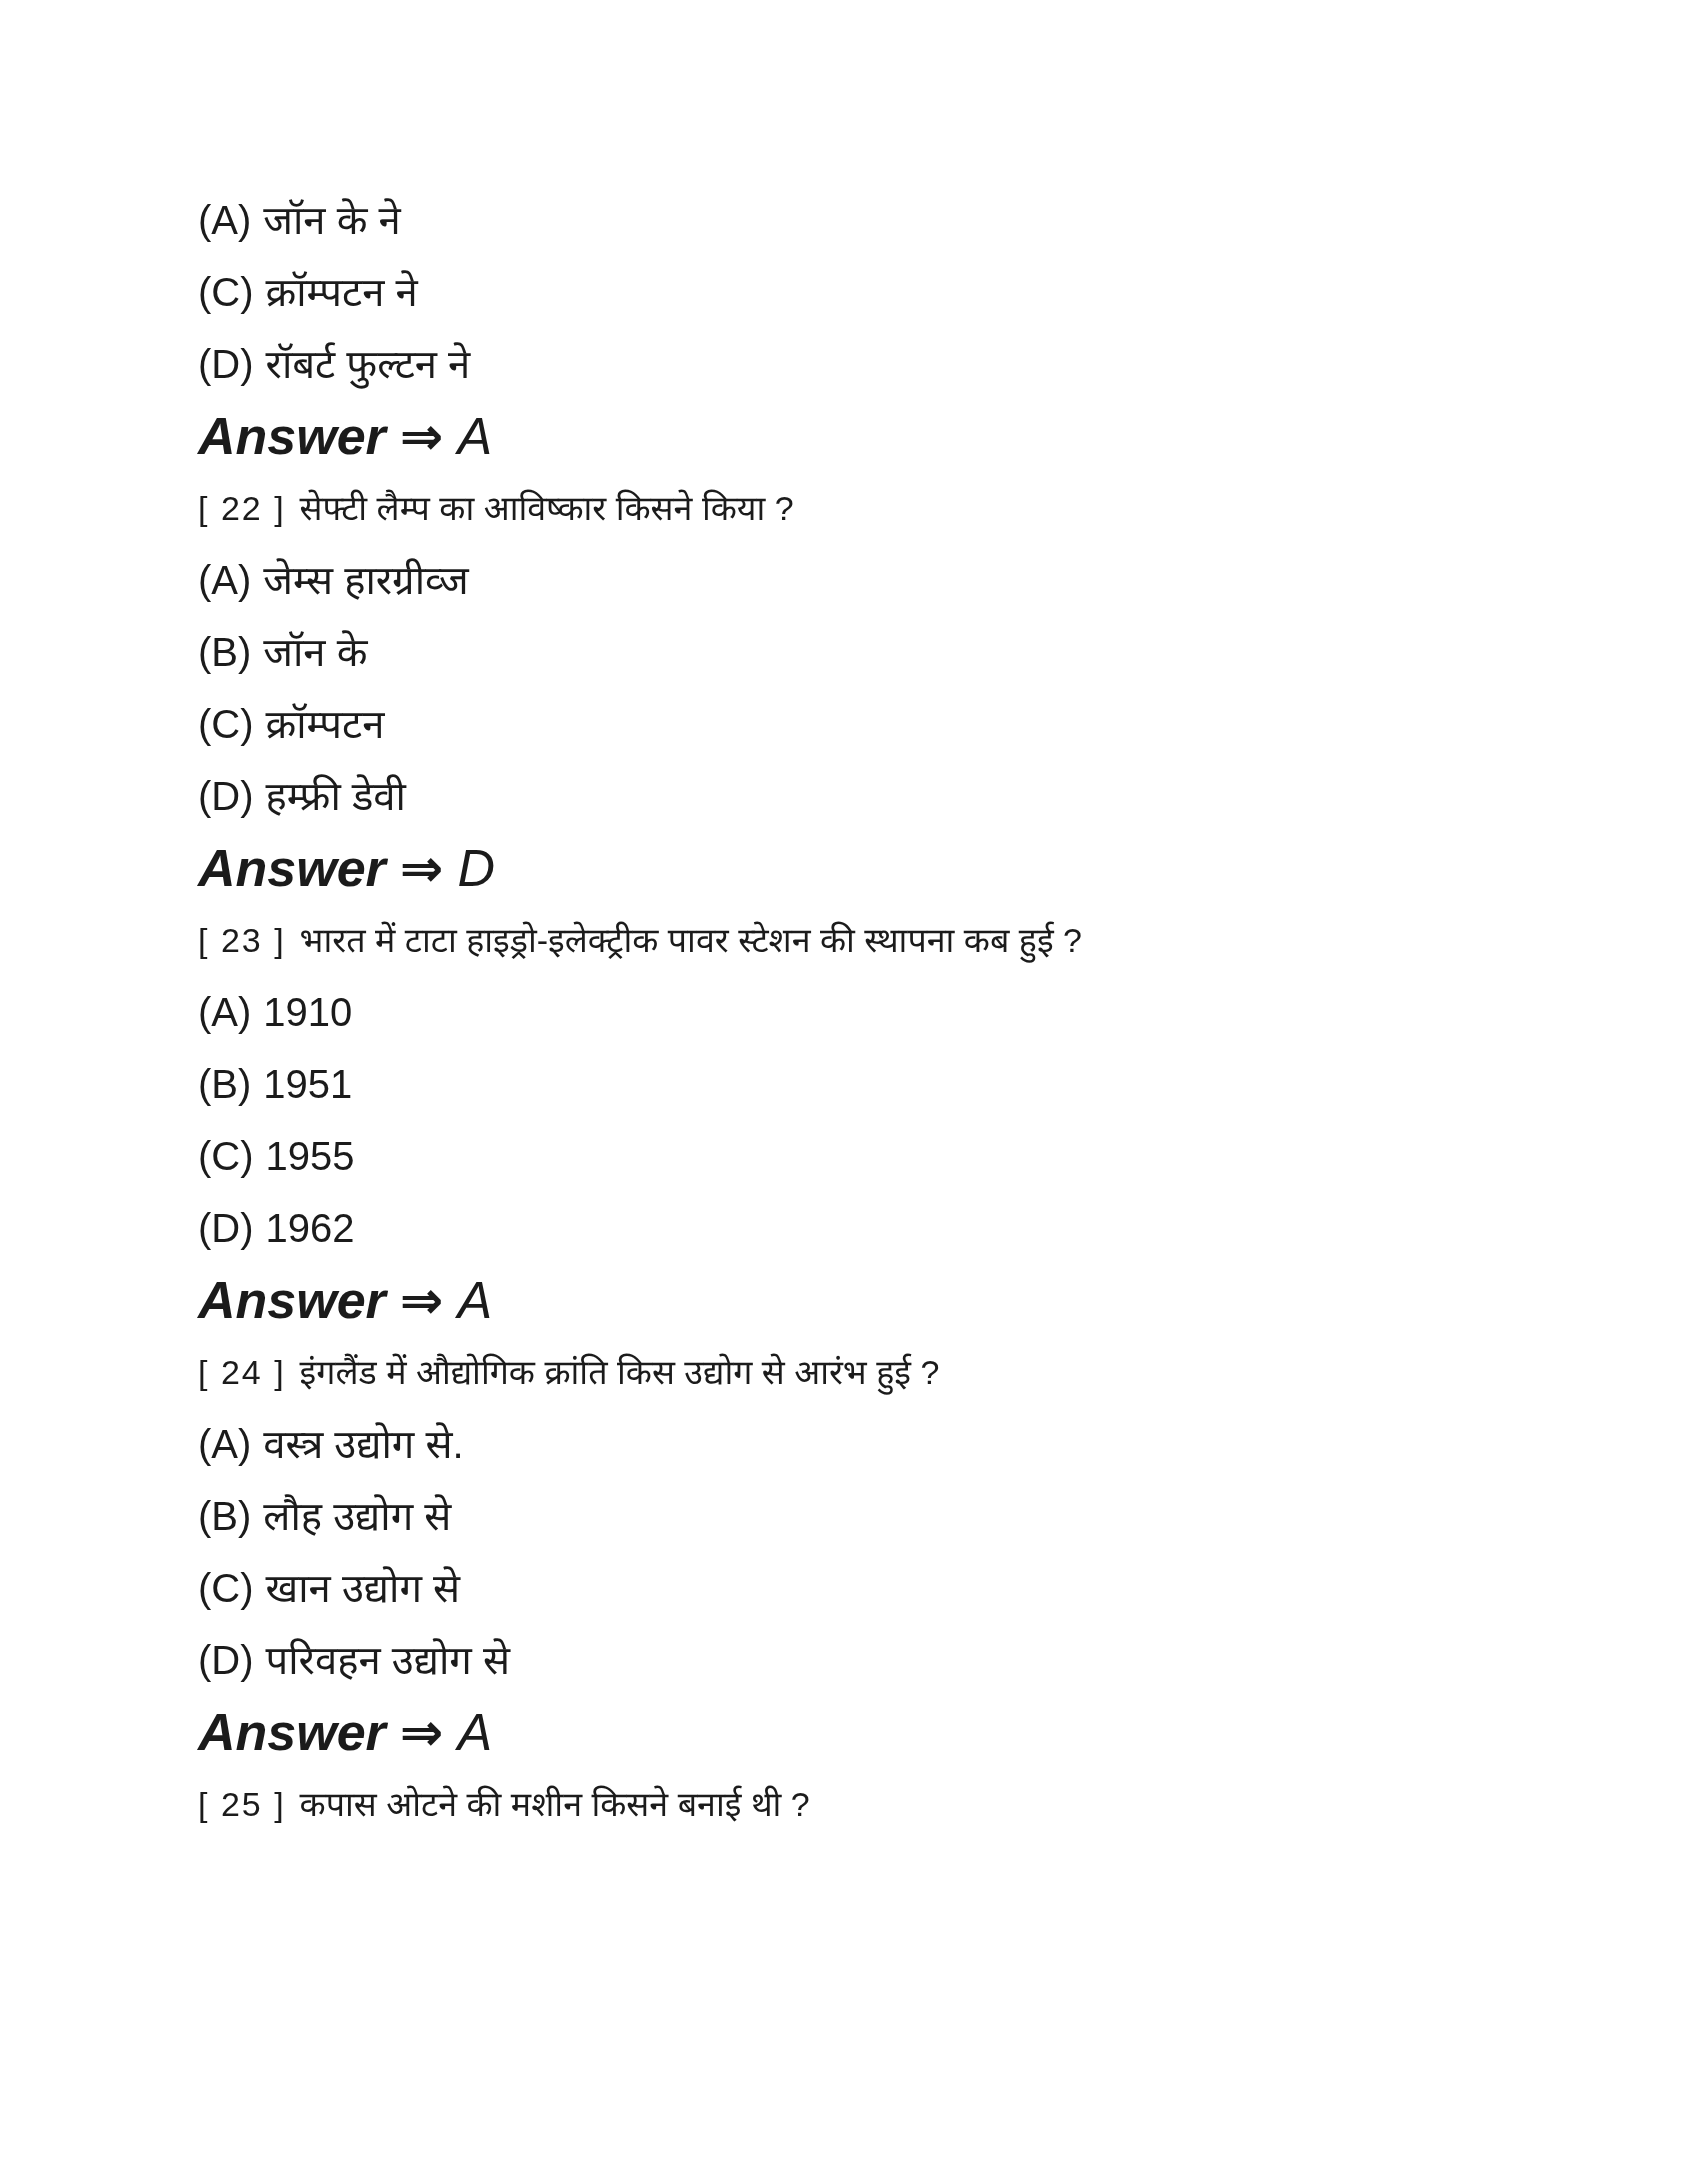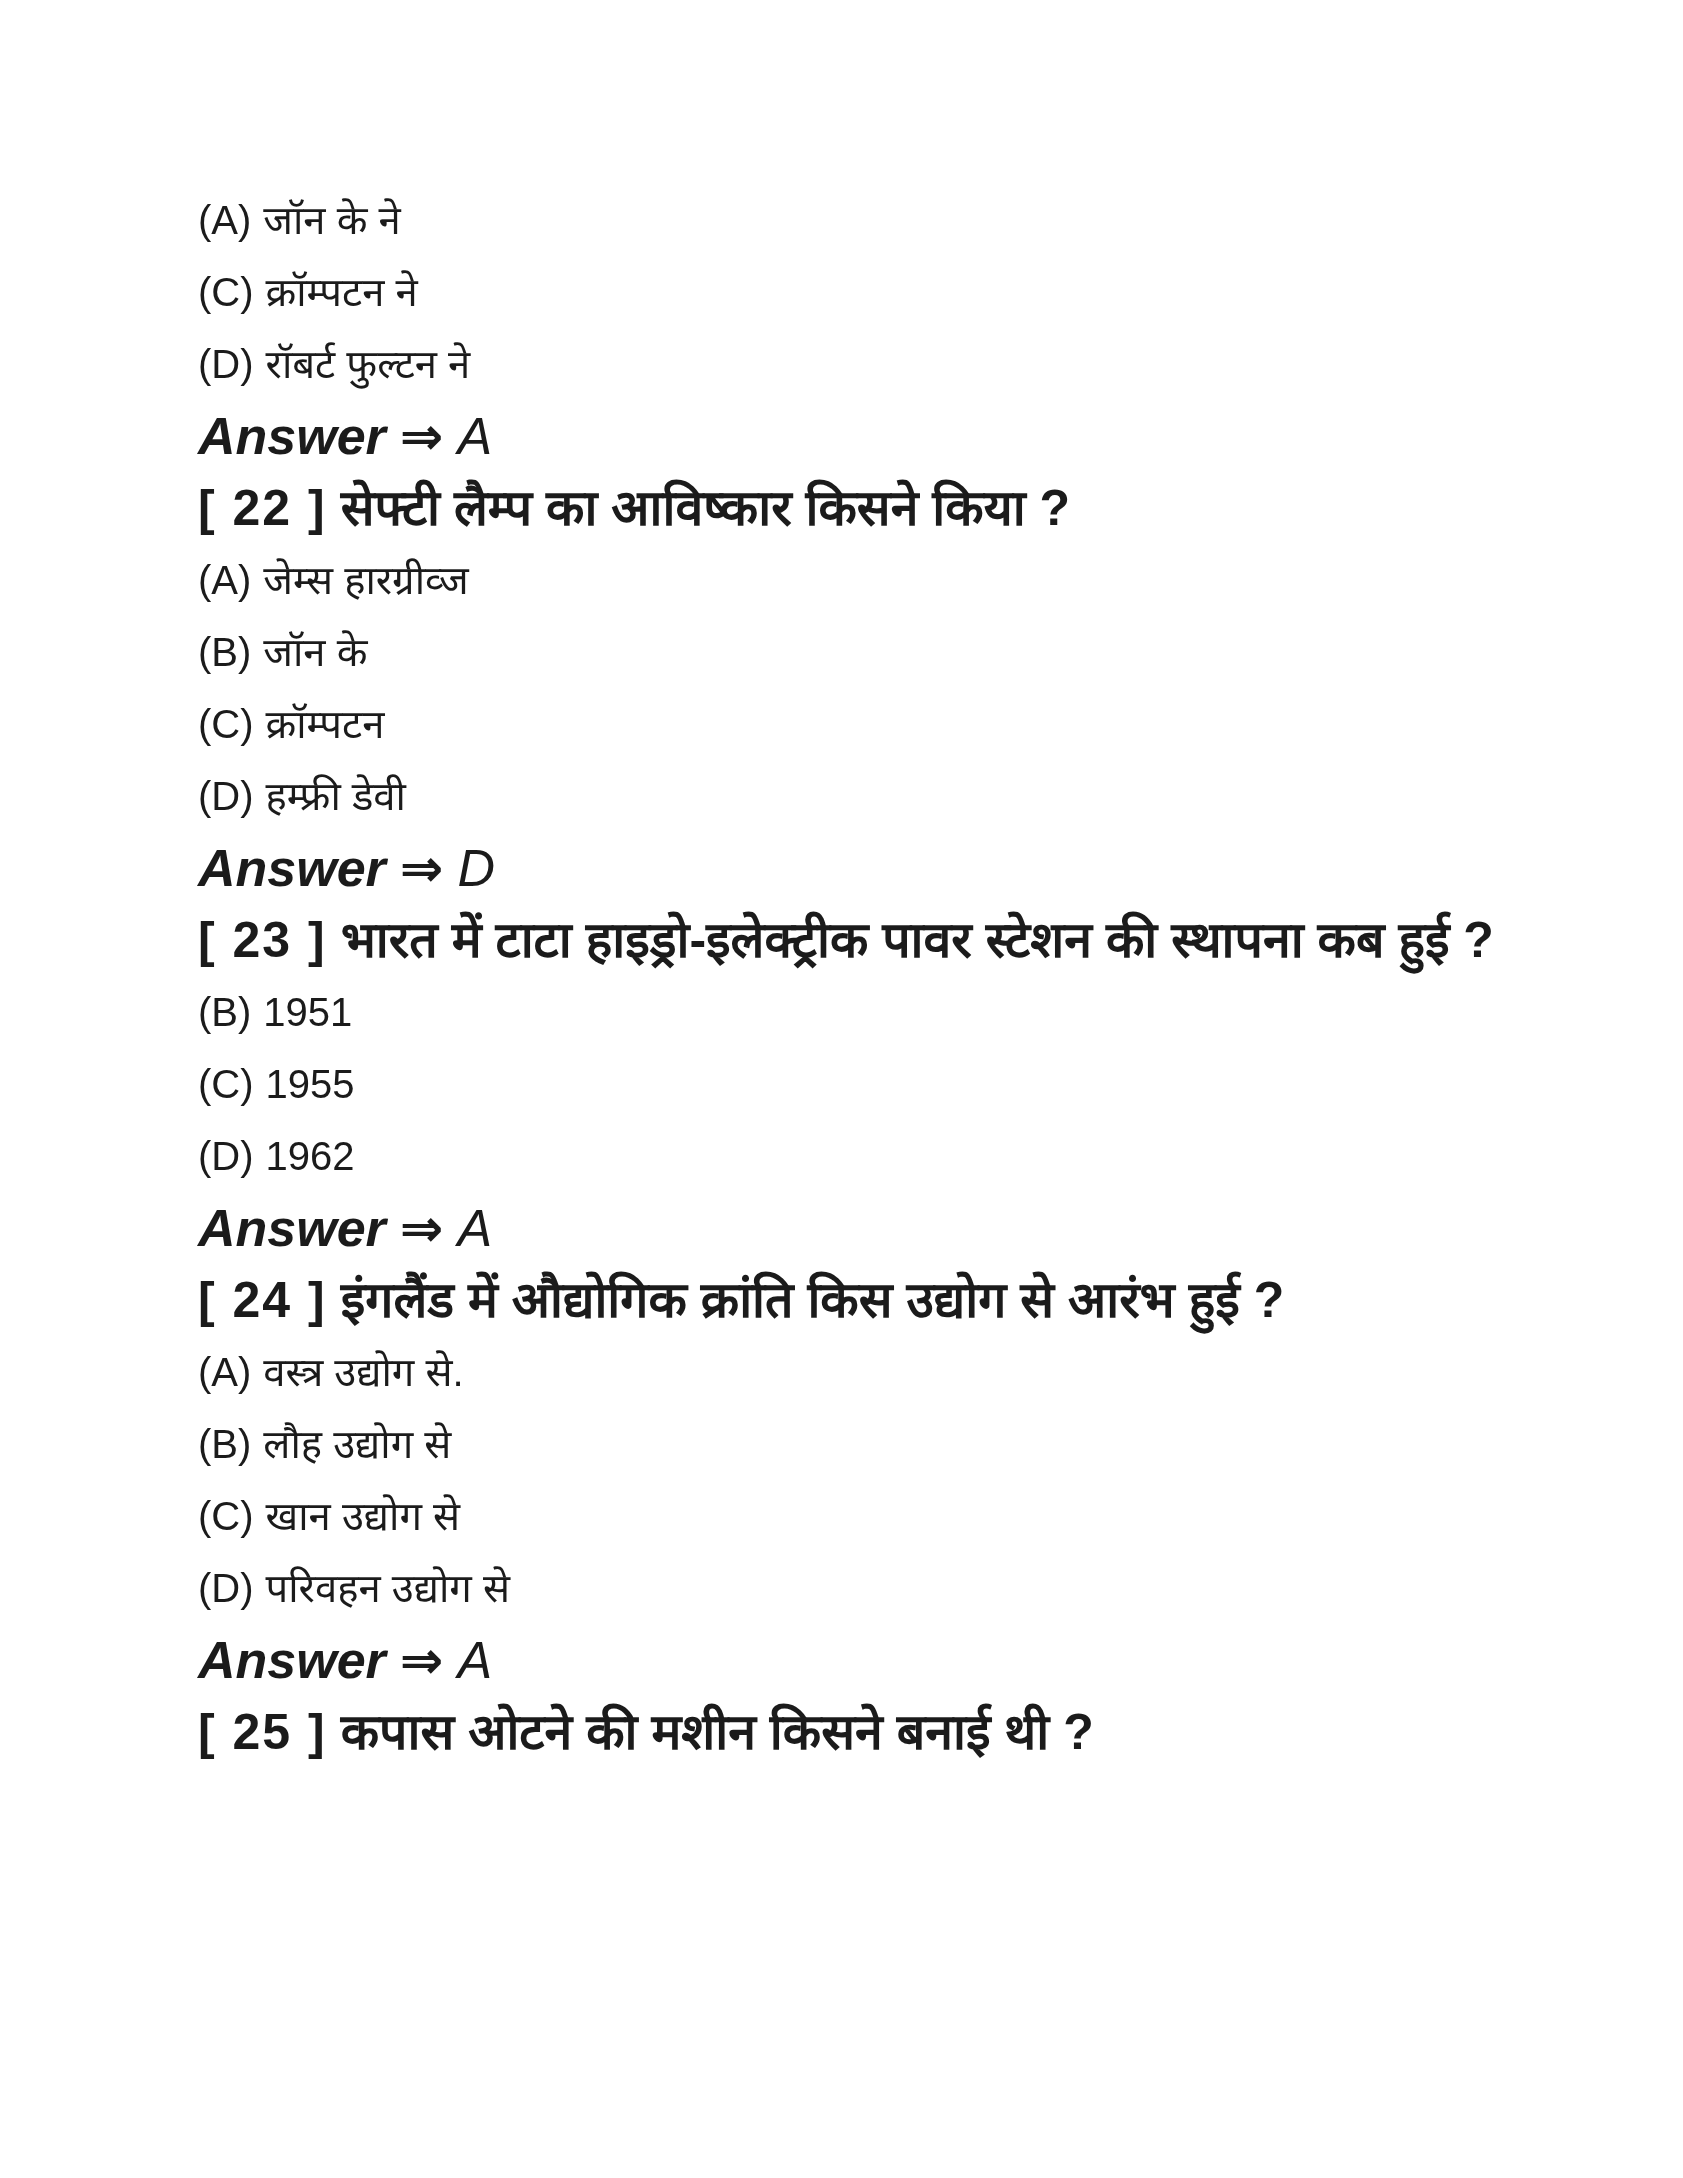--- a/index.html
+++ b/index.html
@@ -23,22 +23,22 @@
     white-space: nowrap;
   }
   .option {
     font-size: 40px;
     font-weight: 400;
   }
   .option .opt-label {
     margin-right: 12px;
   }
   .question {
-    font-size: 50px;
-    font-weight: 700;
+    font-size: 34px;
+    font-weight: 400;
   }
   .question .q-number {
     margin-right: 14px;
     letter-spacing: 2px;
   }
   .answer {
     font-size: 52px;
     font-style: italic;
   }
   .answer .ans-label {
@@ -86,20 +86,23 @@
     <span class="opt-label">(D)</span><span class="opt-text">हम्फ्री डेवी</span>
   </div>
   <div class="line answer">
     <span class="ans-label">Answer</span><span class="ans-arrow">⇒</span><span class="ans-value">D</span>
   </div>
 
   <div class="line question">
     <span class="q-number">[ 23 ]</span><span class="q-text">भारत में टाटा हाइड्रो-इलेक्ट्रीक पावर स्टेशन की स्थापना कब हुई ?</span>
   </div>
   <div class="line option">
+    <span class="opt-label">(A)</span><span class="opt-text">1910</span>
+  </div>
+  <div class="line option">
     <span class="opt-label">(B)</span><span class="opt-text">1951</span>
   </div>
   <div class="line option">
     <span class="opt-label">(C)</span><span class="opt-text">1955</span>
   </div>
   <div class="line option">
     <span class="opt-label">(D)</span><span class="opt-text">1962</span>
   </div>
   <div class="line answer">
     <span class="ans-label">Answer</span><span class="ans-arrow">⇒</span><span class="ans-value">A</span>

